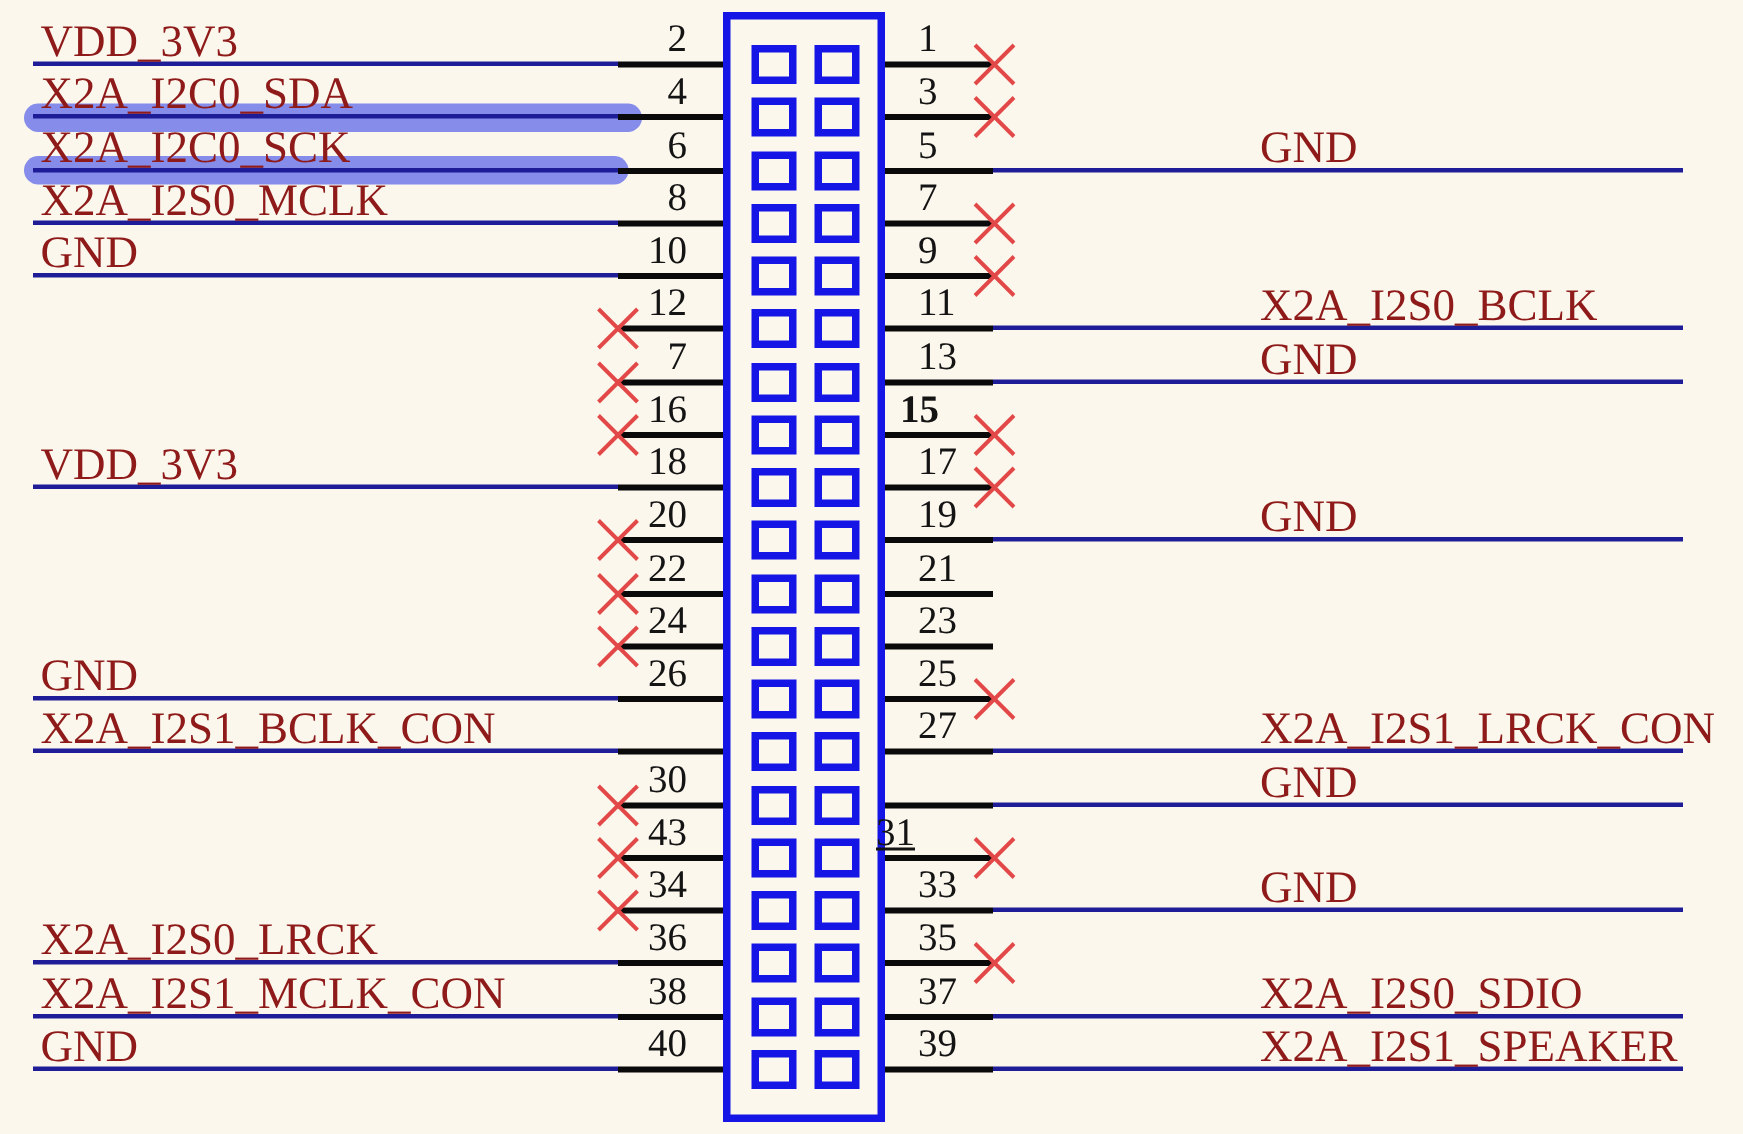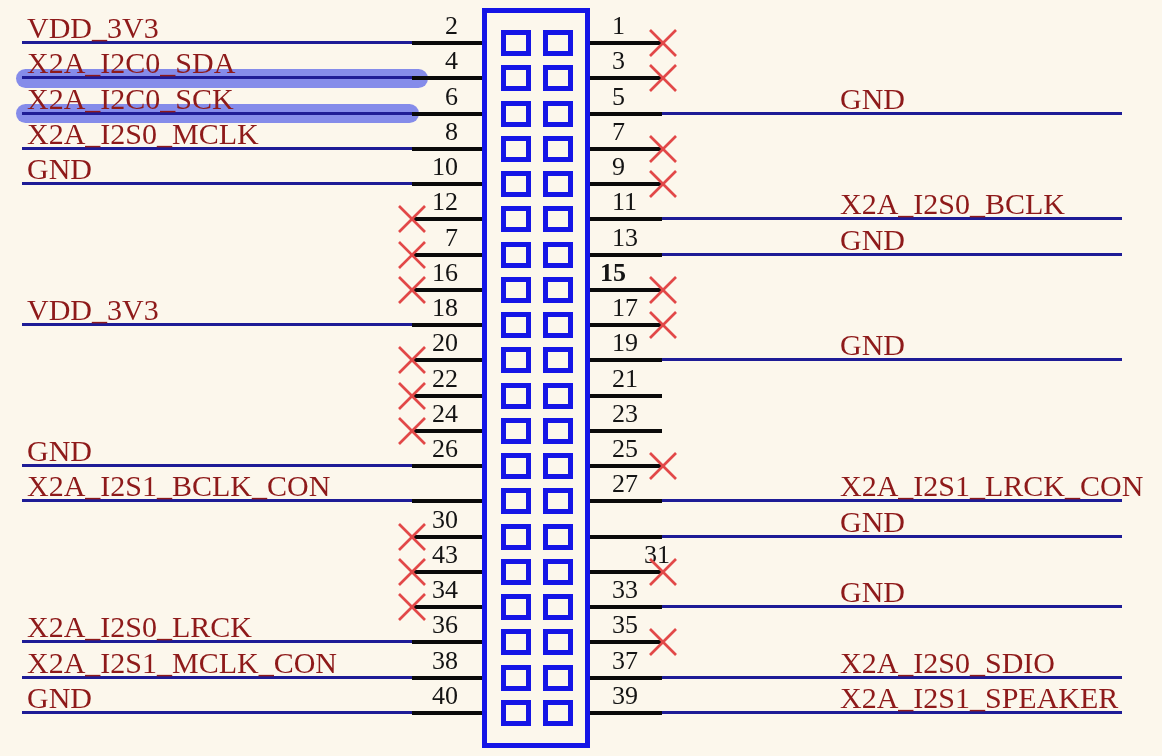--- a/index.html
+++ b/index.html
@@ -216,21 +216,21 @@
     <div class="net-label" style="left: 840px; top: 505.64px;">GND</div>
     <div class="pad" style="left: 501px; top: 558.9px; width: 30px; height: 26px;"></div>
     <div class="pad" style="left: 543px; top: 558.9px; width: 30px; height: 26px;"></div>
     <div class="stub" style="left: 412px; top: 569.9px; width: 70px;"></div>
     <div class="pin-number left" style="left: 330px; top: 540.9px;">43</div>
     <div class="nc-mark" style="left: 395px; top: 554.9px;"><svg width="34" height="34" viewBox="0 0 34 34">
         <line x1="4" y1="4" x2="30" y2="30" stroke="#e24848" stroke-width="2.6"></line>
         <line x1="30" y1="4" x2="4" y2="30" stroke="#e24848" stroke-width="2.6"></line>
       </svg></div>
     <div class="stub" style="left: 590px; top: 569.9px; width: 72px;"></div>
-    <div class="pin-number right" style="left: 644px; top: 540.9px;">31</div>
+    <div class="pin-number right" style="left: 584px; top: 540.9px; text-decoration: underline;">31</div>
     <div class="nc-mark" style="left: 646px; top: 554.9px;"><svg width="34" height="34" viewBox="0 0 34 34">
         <line x1="4" y1="4" x2="30" y2="30" stroke="#e24848" stroke-width="2.6"></line>
         <line x1="30" y1="4" x2="4" y2="30" stroke="#e24848" stroke-width="2.6"></line>
       </svg></div>
     <div class="pad" style="left: 501px; top: 594.16px; width: 30px; height: 26px;"></div>
     <div class="pad" style="left: 543px; top: 594.16px; width: 30px; height: 26px;"></div>
     <div class="stub" style="left: 412px; top: 605.16px; width: 70px;"></div>
     <div class="pin-number left" style="left: 330px; top: 576.16px;">34</div>
     <div class="nc-mark" style="left: 395px; top: 590.16px;"><svg width="34" height="34" viewBox="0 0 34 34">
         <line x1="4" y1="4" x2="30" y2="30" stroke="#e24848" stroke-width="2.6"></line>

